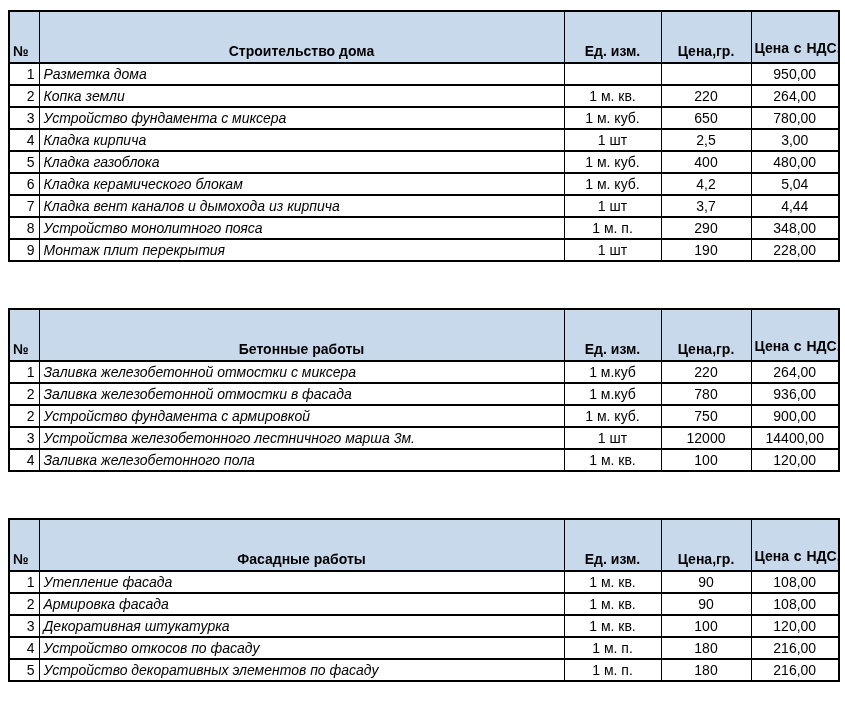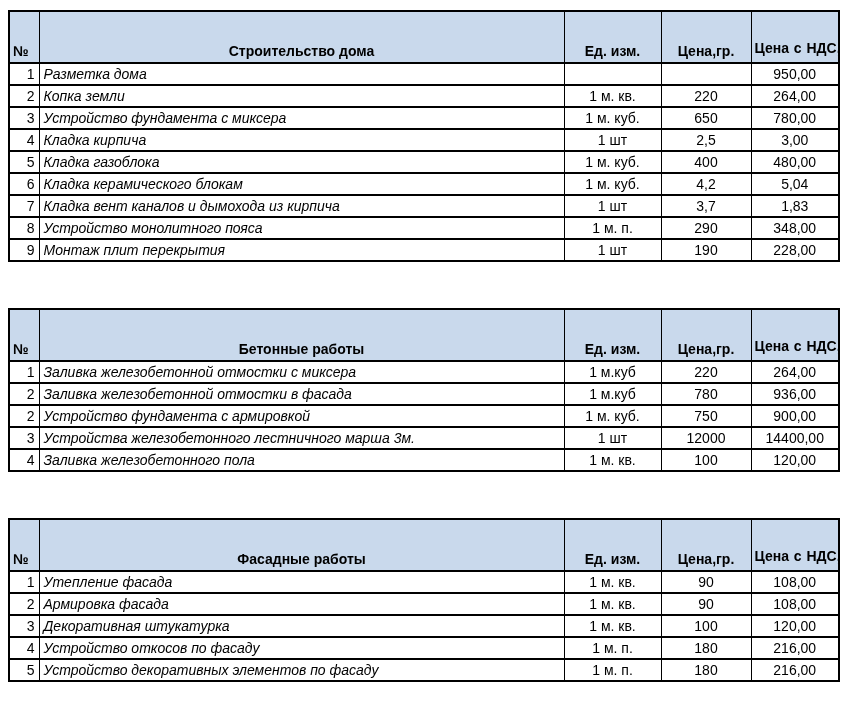--- a/index.html
+++ b/index.html
@@ -123,21 +123,21 @@
         <td class="c-unit">1 м. куб.</td>
         <td class="c-price">4,2</td>
         <td class="c-vat">5,04</td>
       </tr>
 
       <tr>
         <td class="c-num">7</td>
         <td class="c-name">Кладка вент каналов и дымохода из кирпича</td>
         <td class="c-unit">1 шт</td>
         <td class="c-price">3,7</td>
-        <td class="c-vat">1,83</td>
+        <td class="c-vat">4,44</td>
       </tr>
 
       <tr>
         <td class="c-num">8</td>
         <td class="c-name">Устройство монолитного пояса</td>
         <td class="c-unit">1 м. п.</td>
         <td class="c-price">290</td>
         <td class="c-vat">348,00</td>
       </tr>
 

